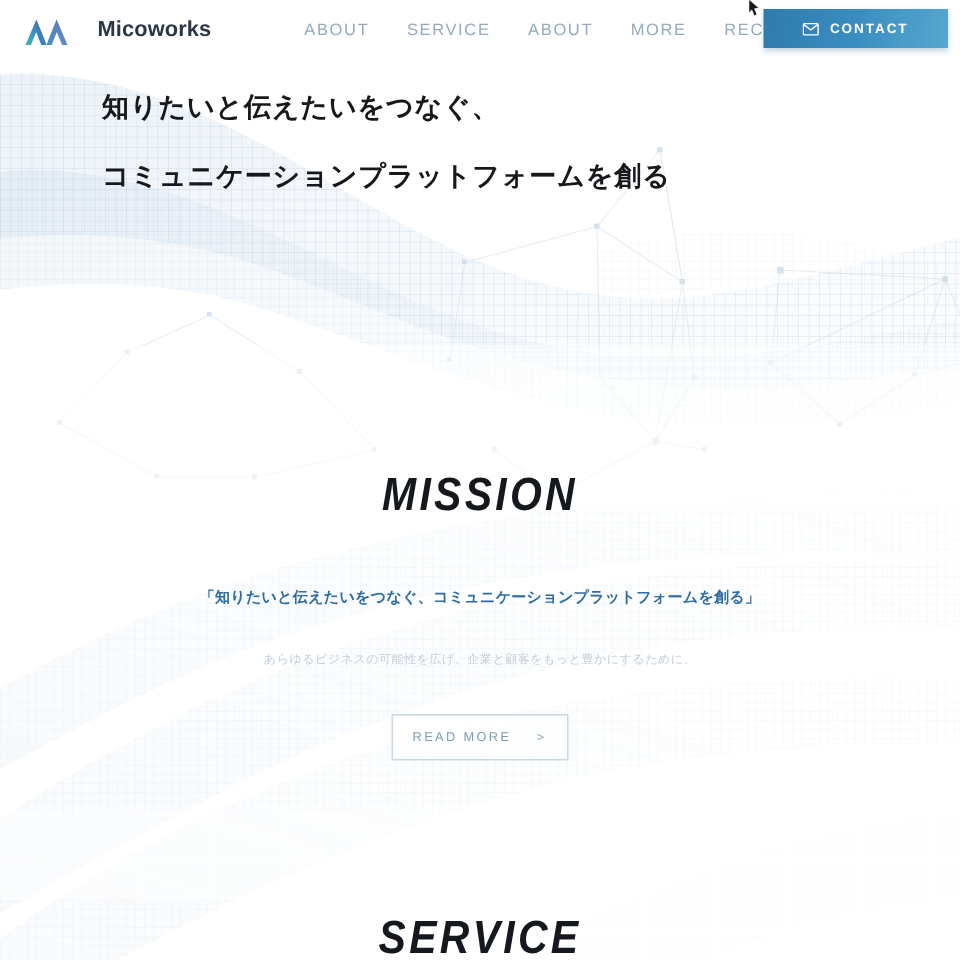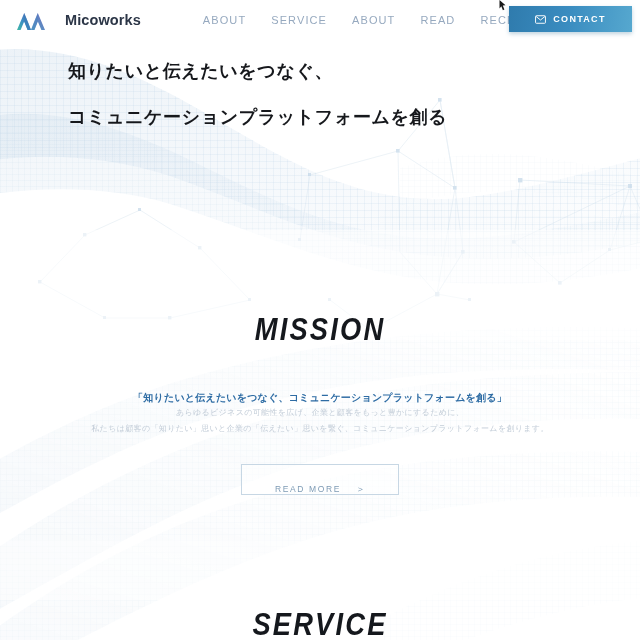--- a/index.html
+++ b/index.html
@@ -142,34 +142,35 @@
   }
   .mission-quote {
     margin-top: 43px;
     font-size: 10px;
     font-weight: 700;
     color: #2e6ca4;
     letter-spacing: 0.2px;
     white-space: nowrap;
   }
   .mission-body {
+    margin-top: 27px;
     font-size: 8px;
     line-height: 1.95;
     color: #c3cdd8;
     letter-spacing: 0.35px;
   }
   .mission-body div { white-space: nowrap; }
 
   .read-more {
     display: inline-flex;
-    align-items: flex-end;
+    align-items: center;
     justify-content: center;
     gap: 15px;
     margin-top: 28px;
-    width: 158px;
+    width: 118px;
     height: 31px;
     border: 1px solid #c7d7e4;
     background: rgba(255,255,255,0.55);
     cursor: pointer;
   }
   .read-more-label {
     font-size: 8.5px;
     letter-spacing: 1.6px;
     color: #7e9bb5;
     font-weight: 500;
@@ -356,21 +357,21 @@
       <path d="M8.2 3 L12.4 13 L15 20 L11.6 20 L8.2 11.4 Z" fill="#3b7fb8" opacity="0.75"></path>
       <path d="M21.8 3 L17.6 13 L15 20 L18.4 20 L21.8 11.4 Z" fill="#4c7fc0" opacity="0.55"></path>
     </svg>
     <span class="brand-name">Micoworks</span>
   </a>
 
   <nav class="main-nav">
     <a class="nav-link">ABOUT</a>
     <a class="nav-link">SERVICE</a>
     <a class="nav-link">ABOUT</a>
-    <a class="nav-link">READ</a>
+    <a class="nav-link">MORE</a>
     <a class="nav-link">RECRUIT</a>
   </nav>
 
   <button class="contact-btn">
     <svg class="env-icon" viewBox="0 0 14 11">
       <rect x="0.7" y="0.7" width="12.6" height="9.6" rx="1" fill="none" stroke="#ffffff" stroke-width="1.2"></rect>
       <path d="M1.3 1.6 L7 6.1 L12.7 1.6" fill="none" stroke="#ffffff" stroke-width="1.2"></path>
     </svg>
     <span class="contact-label">CONTACT</span>
   </button>
@@ -385,21 +386,20 @@
   <div class="hero-line l2">コミュニケーションプラットフォームを創る</div>
 </section>
 
 <section class="mission">
   <h2 class="section-title">MISSION</h2>
 
   <p class="mission-quote">「知りたいと伝えたいをつなぐ、コミュニケーションプラットフォームを創る」</p>
 
   <div class="mission-body">
     <div>あらゆるビジネスの可能性を広げ、企業と顧客をもっと豊かにするために、</div>
-    <div>私たちは顧客の「知りたい」思いと企業の「伝えたい」思いを繋ぐ、コミュニケーションプラットフォームを創ります。</div>
   </div>
 
   <button class="read-more">
     <span class="read-more-label">READ MORE</span>
     <span class="read-more-arrow">＞</span>
   </button>
 </section>
 
 <section class="service">
   <h2 class="section-title">SERVICE</h2>

